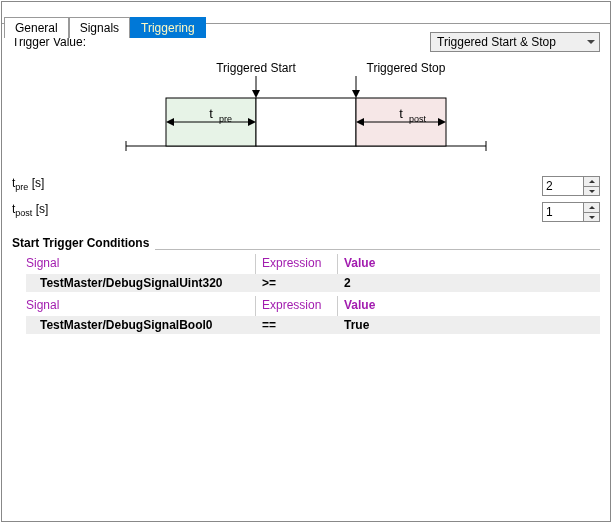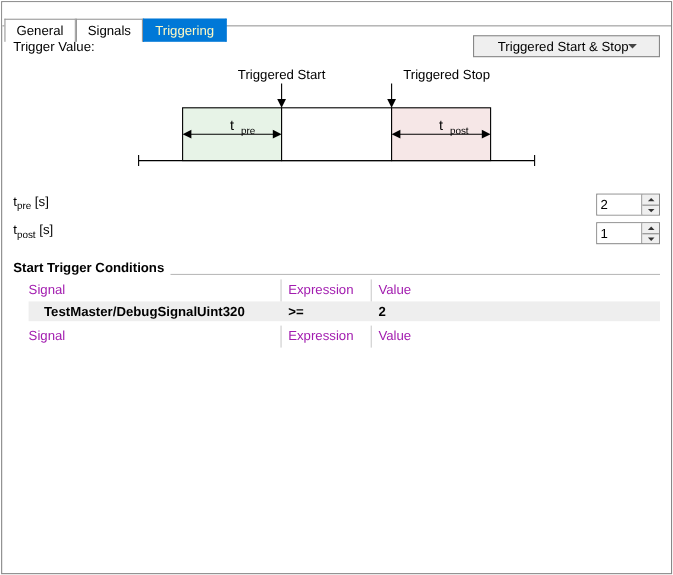--- a/index.html
+++ b/index.html
@@ -58,21 +58,21 @@
     flex: 0 0 auto;
   }
   .row .grow { flex: 1 1 auto; }
   .dropdown {
     width: 170px;
     height: 20px;
     border: 1px solid #888;
     background: #efefef;
     display: flex;
     align-items: center;
-    justify-content: center;
+    justify-content: space-between;
     padding: 0 4px 0 6px;
   }
   .chevron {
     width: 0; height: 0;
     border-left: 4px solid transparent;
     border-right: 4px solid transparent;
     border-top: 4px solid #444;
   }
   
   .diagram-wrap {
@@ -158,21 +158,21 @@
   }
   .tbl .thead {
     color: #a21caf;
     font-size: 12px;
   }
   .tbl .thead .cell {
     border-right: 1px solid #ccc;
     padding: 2px 6px 4px 0;
     margin-right: 6px;
   }
-  .tbl .thead .cell:last-child { border-right: none; }
+  .tbl .thead .cell:last-child { border-right: none; font-weight: bold; }
   .col-signal { width: 230px; }
   .col-expr   { width: 76px; }
   .col-value  { flex: 1 1 auto; }
   .tbl .trow {
     background: #eeeeee;
     font-weight: bold;
     height: 18px;
     align-items: center;
   }
   .tbl .trow .cell {
@@ -293,16 +293,21 @@
         <div class="cell col-value">2</div>
       </div>
     </div>
 
     <div class="tbl">
       <div class="thead">
         <div class="cell col-signal">Signal</div>
         <div class="cell col-expr">Expression</div>
         <div class="cell col-value">Value</div>
       </div>
+      <div class="trow">
+        <div class="cell col-signal">TestMaster/DebugSignalBool0</div>
+        <div class="cell col-expr">==</div>
+        <div class="cell col-value">True</div>
+      </div>
     </div>
 
   </div>
 </div>
 
 </body></html>

